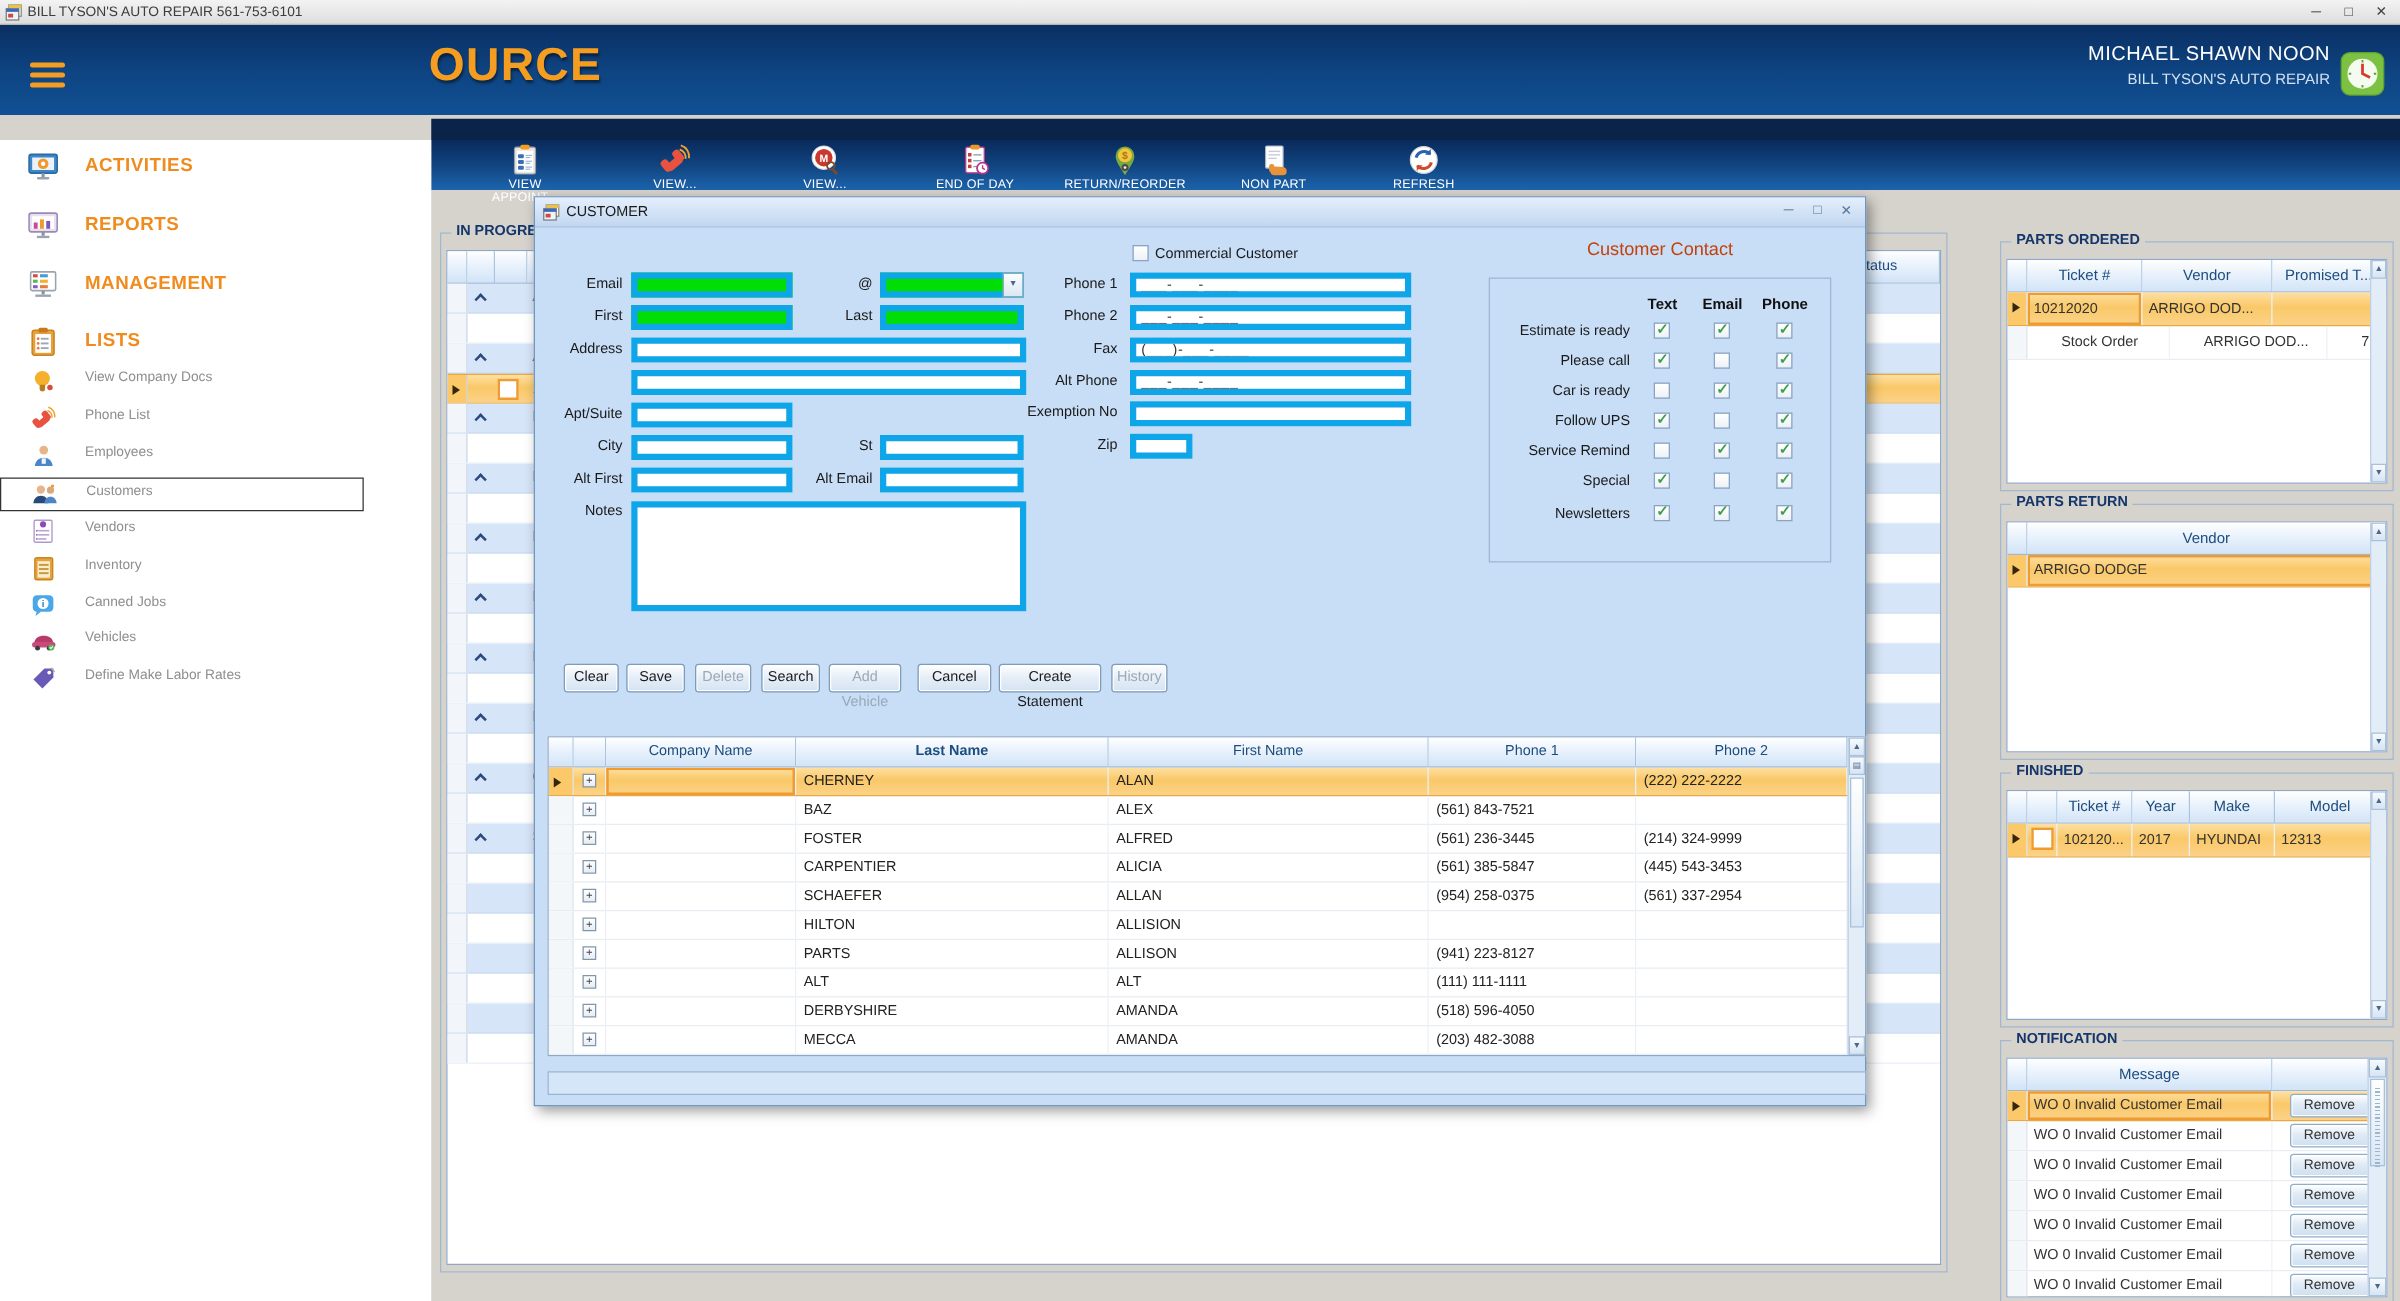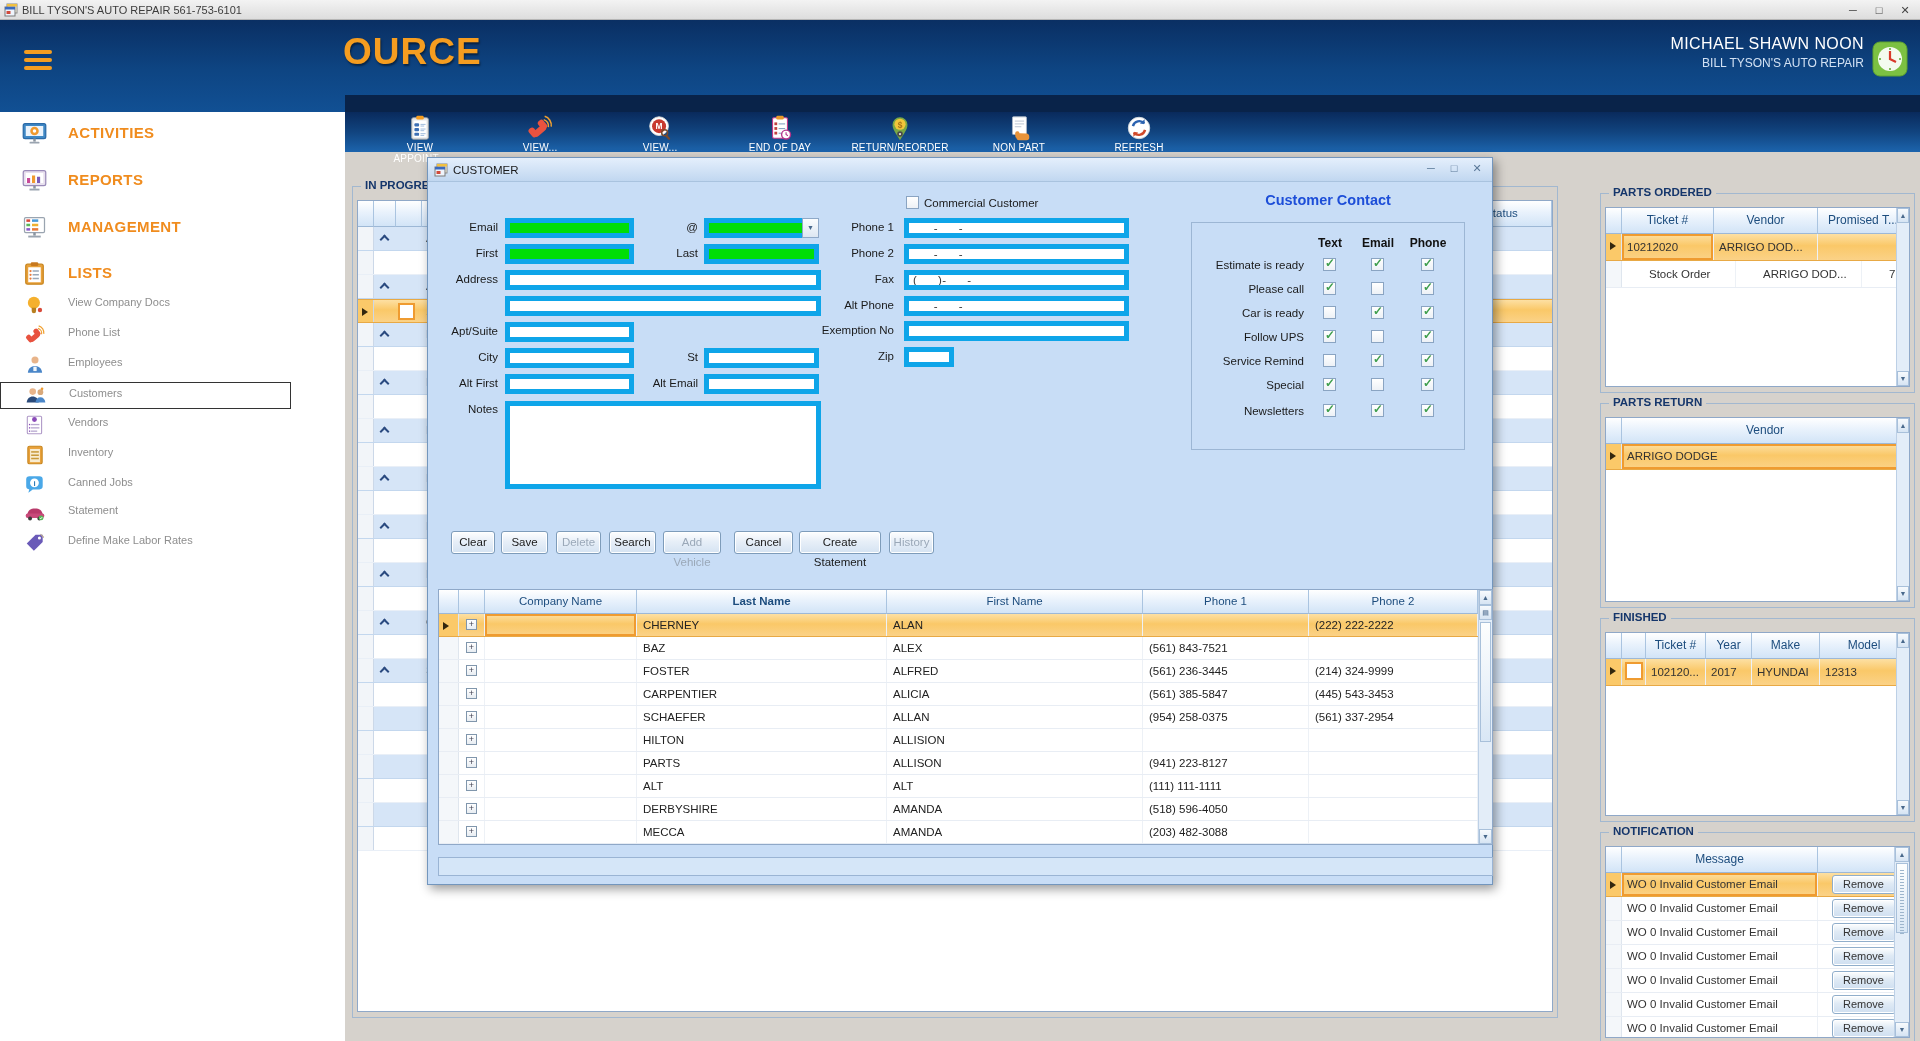--- a/index.html
+++ b/index.html
@@ -10,21 +10,21 @@
   
   .os-titlebar { position:absolute; top:0; left:0; right:0; height:20px;
     background:linear-gradient(180deg,#f3f3f3,#dddddd); border-bottom:1px solid #b5b5b5;
     display:flex; align-items:center; padding-left:4px; }
   .os-title { font-size:11px; color:#3c3c3c; margin-left:4px; white-space:nowrap; }
   .os-controls { position:absolute; right:8px; top:2px; display:flex; gap:12px; }
   .os-ctl { font-size:11px; color:#444; width:14px; text-align:center; line-height:16px; }
   .app-ico { width:14px; height:14px; display:inline-block; }
 
   
-  .app-header { position:absolute; top:20px; left:0; right:0; height:92px;
+  .app-header { position:absolute; top:20px; left:0; right:0; height:72px;
     background:linear-gradient(180deg,#0a2f63,#0e4583 55%,#115094); }
   .navy-stripe { position:absolute; left:345px; right:0; top:75px; height:17px; background:#092349; }
   .hamburger { position:absolute; left:24px; top:30px; width:28px; height:24px; }
   .hamburger i { display:block; height:4px; background:#f59d20; border-radius:2px; margin-bottom:4px; }
   .logo { position:absolute; left:343px; top:11px; font-size:37px; font-weight:bold;
     color:#f59d20; letter-spacing:1px; text-shadow:1px 2px 2px rgba(0,0,0,.45); white-space:nowrap; }
   .user-info { position:absolute; right:56px; top:15px; text-align:right; color:#fff; }
   .user-name { font-size:16px; letter-spacing:.4px; white-space:nowrap; }
   .user-company { font-size:12px; color:#d2e1f3; margin-top:3px; white-space:nowrap; }
   .clock-btn { position:absolute; right:12px; top:21px; width:36px; height:36px; }
@@ -95,21 +95,21 @@
   .fld.mask { letter-spacing:.5px; color:#333; }
   textarea.fld { resize:none; padding-top:2px; }
   .dd-btn { position:absolute; width:17px; height:20px; border:1px solid #8fa9c8;
     background:linear-gradient(180deg,#fbfdfe,#dde7f2); font-size:7px; color:#49698c;
     text-align:center; line-height:18px; }
   .cb { position:absolute; width:13px; height:13px; border:1px solid #8aa4c2;
     background:linear-gradient(180deg,#fff,#edf1f6); }
   .cb.on:after { content:"\2713"; position:absolute; left:1px; top:-3px; font-size:12px;
     font-weight:bold; color:#3f9e4d; }
   .cc-title { position:absolute; left:763px; top:34px; width:274px; text-align:center;
-    font-size:14.5px; font-weight:bold; color:#1d4ed8; }
+    font-size:14.5px; font-weight:normal; color:#c2410c; }
   .cc-box { position:absolute; left:763px; top:64px; width:274px; height:228px; border:1px solid #9cb6d4; }
   .cc-colhead { position:absolute; width:52px; text-align:center; font-size:12px; font-weight:bold; color:#111; }
   .btn { position:absolute; top:373px; height:23px; border:1px solid #7e9cba; border-radius:3px;
     background:linear-gradient(180deg,#fefefe,#e7eff8 45%,#d5e3f2); font-size:11.5px; color:#1a1a1a;
     text-align:center; line-height:20px; box-shadow:inset 0 0 0 1px #fff; }
   .btn.disabled { color:#9aa8b8; }
 
   
   .cgrid { position:absolute; left:10px; top:431px; width:1055px; height:256px;
     background:#fff; border:1px solid #8fa8c8; overflow:hidden; }
@@ -448,21 +448,21 @@
       </div>
       <div class="sb-item sb-secondary" style="top: 388px;">
         <span class="sb-icon"><svg viewBox="0 0 20 20" width="100%" height="100%">
             <path d="M3 11c1-3.5 3-5 7-5s6 1.5 7 5z" fill="#b83a6a"></path>
             <rect x="1.5" y="10.5" width="17" height="4" rx="2" fill="#c84a7a"></rect>
             <circle cx="5.5" cy="15" r="1.8" fill="#3a3a3a"></circle>
             <circle cx="14" cy="15" r="1.8" fill="#3a3a3a"></circle>
             <circle cx="15.5" cy="14.5" r="2.2" fill="#58b858"></circle>
             <path d="M14.4 14.5l.8.8 1.4-1.6" stroke="#fff" stroke-width=".8" fill="none"></path>
           </svg></span>
-        <span class="sb-label">Statement</span>
+        <span class="sb-label">Vehicles</span>
       </div>
       <div class="sb-item sb-secondary" style="top: 418px;">
         <span class="sb-icon"><svg viewBox="0 0 20 20" width="100%" height="100%">
             <path d="M2.5 10.5L10.5 2.5h6.5v6.5l-8 8z" fill="#6a5ab8"></path>
             <circle cx="14" cy="5.5" r="1.4" fill="#fff"></circle>
             <path d="M15 2l3 3" stroke="#b8a890" stroke-width="1"></path>
           </svg></span>
         <span class="sb-label">Define Make Labor Rates</span>
       </div>
     </div>

